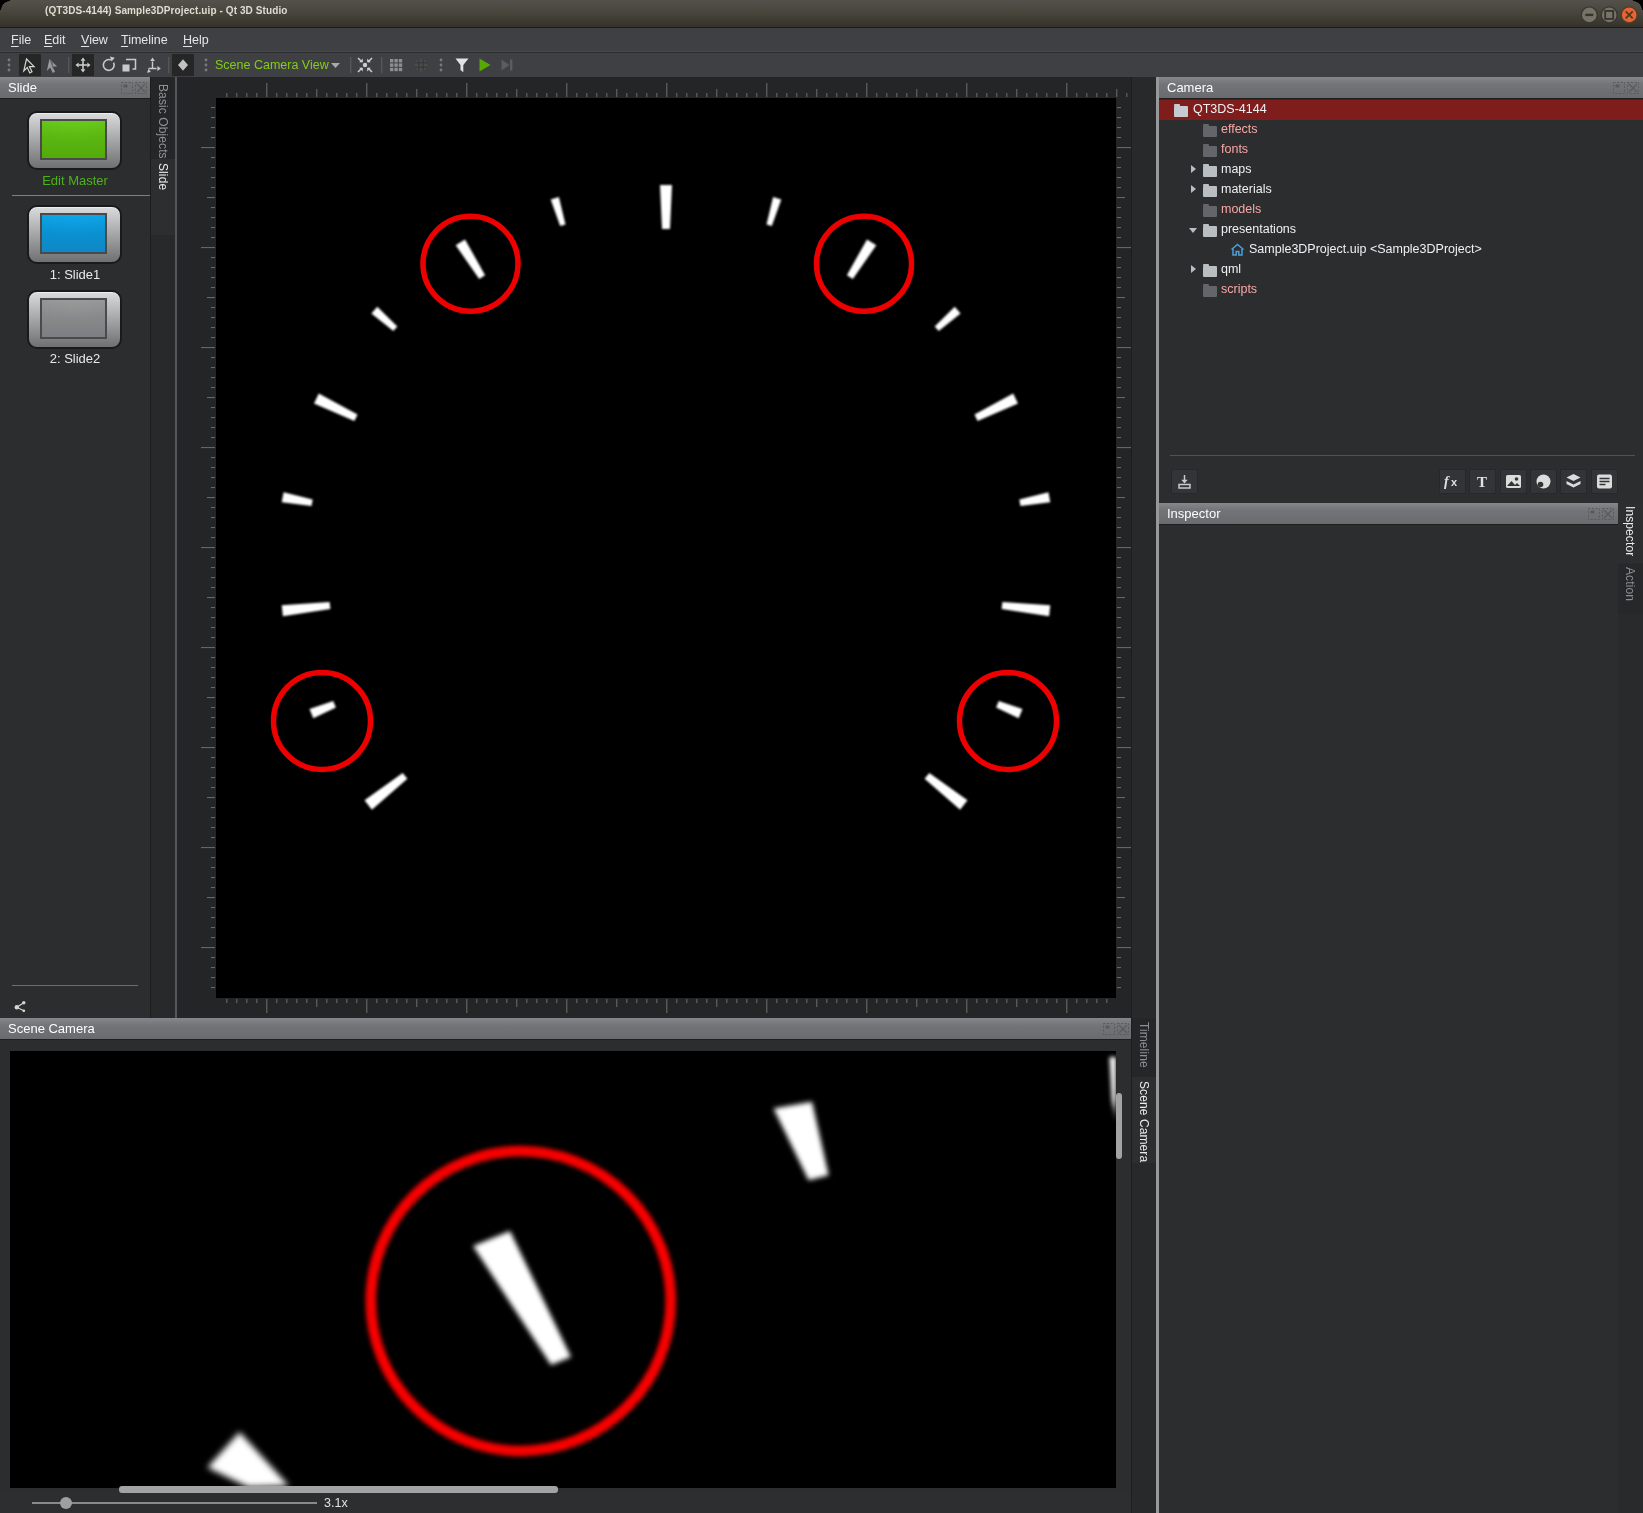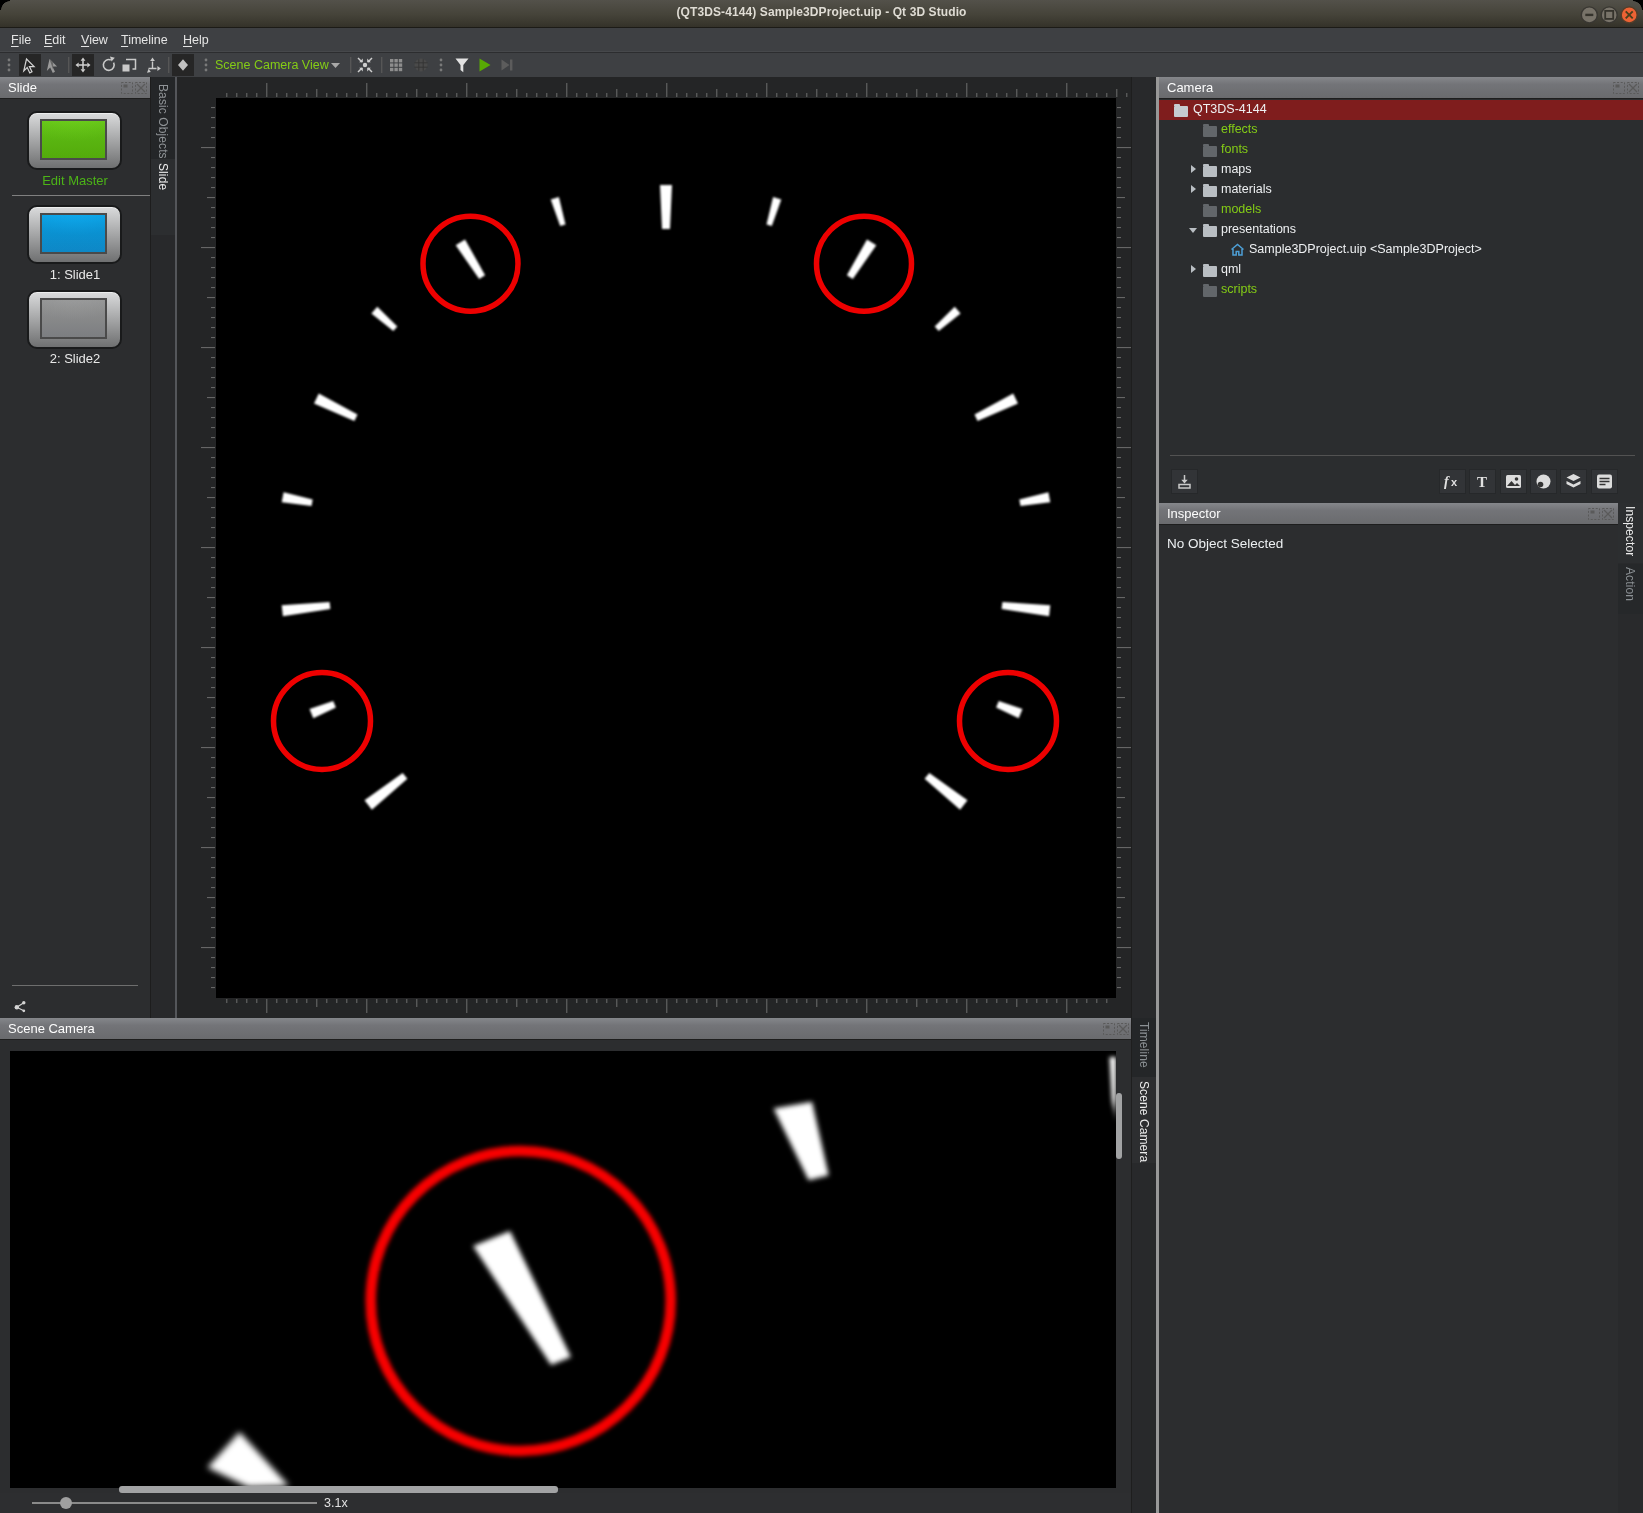--- a/index.html
+++ b/index.html
@@ -3,22 +3,22 @@
 <style>
 * { margin:0; padding:0; box-sizing:border-box; }
 html,body { width:1643px; height:1513px; overflow:hidden; background:#2c2d2f;
   font-family:"Liberation Sans", sans-serif; }
 #app { position:relative; width:1643px; height:1513px; }
 .abs { position:absolute; }
 
 #titlebar { left:0; top:0; width:1643px; height:28px;
   background:linear-gradient(#53514a,#454339 55%,#343229);
   border-bottom:1px solid #1c1b17; }
-#title { width:100%; text-align:center; top:5px; color:#dfdcd4;
-  font-size:12px; font-weight:bold; letter-spacing:0.1px; }
+#title { width:100%; top:5px; color:#dfdcd4;
+  font-size:10px; font-weight:bold; letter-spacing:0.1px;padding-left:45px; }
 
 #menubar { left:0; top:28px; width:1643px; height:24px; background:#3e4043;
   border-bottom:1px solid #46484b; }
 .menu { top:5px; color:#e4e4e4; font-size:12.5px; }
 .menu u { text-decoration-thickness:1px; text-underline-offset:2px; }
 
 #toolbar { left:0; top:53px; width:1643px; height:24px; background:#3e4043; }
 
 .phead { height:22px; background:linear-gradient(#85878b,#737478 35%,#6a6b6e);
   border-bottom:1px solid #1e1e1e; color:#fdfdfd; font-size:13px; }
@@ -42,21 +42,21 @@
 
 #scene { left:177px; top:77px; width:954px; height:941px; background:#242526; }
 
 #midstrip { left:1131px; top:77px; width:25px; height:941px; background:#28292b; }
 #middiv0 { left:1131px; top:77px; width:1px; height:1436px; background:#1e1e1e; }
 #middiv { left:1156px; top:77px; width:3px; height:1436px; background:#989898; }
 
 #rightdock { left:1159px; top:77px; width:484px; height:1436px; background:#2b2d2f; }
 
 .trow { left:0; width:484px; height:20px; font-size:12.5px; color:#eef0f2; }
-.trow.dim { color:#84cc16; }
+.trow.dim { color:#fca5a5; }
 .fold { position:absolute; width:14px; height:11px; border-radius:1px; background:#b9bec3; }
 .fold:before { content:""; position:absolute; left:0; top:-2px; width:6px; height:2px;
   background:inherit; border-radius:1px 1px 0 0; }
 .dim .fold { background:#62666a; }
 .arr { position:absolute; width:0; height:0; }
 
 .pbtn { top:392px; width:27px; height:25px; background:#323437; border:1px solid #26282a; }
 
 #botdock { left:0; top:1018px; width:1131px; height:495px; background:#2c2d2f; }
 #bottabs { left:1132px; top:1018px; width:24px; height:495px; background:#28292b; }
@@ -362,23 +362,20 @@
 
     <div class="phead abs" style="left:0;top:426px;width:459px">
       <span class="t">Inspector</span>
       <svg class="hicons" style="right:4px" width="26" height="12" viewBox="0 0 26 12">
         <rect x="0.5" y="0.5" width="11" height="11" fill="none" stroke="#5a5a5a" stroke-dasharray="2 1.6"></rect>
         <rect x="2.5" y="2.5" width="4" height="3" fill="#5a5a5a"></rect>
         <rect x="14.5" y="0.5" width="11" height="11" fill="none" stroke="#5a5a5a" stroke-dasharray="2 1.6"></rect>
         <path d="M16 2l8 8M24 2l-8 8" stroke="#5a5a5a" stroke-width="1.2"></path>
       </svg>
     </div>
-    <div class="abs" style="left:0;top:449px;width:459px;height:987px;background:#2c2d2f">
-      <div class="abs" style="left:8px;top:10px;font-size:13.5px;color:#eceff1">No Object Selected</div>
-    </div>
     <div class="abs" style="left:459px;top:426px;width:25px;height:1010px;background:#292a2c">
       <div class="abs" style="left:0;top:0;width:25px;height:60px;background:#2c2e30"></div>
       <div class="abs" style="left:0;top:61px;width:25px;height:50px;background:#26282a"></div>
       <div class="vtab abs" style="left:5px;top:3px;color:#ececec">Inspector</div>
       <div class="vtab abs" style="left:5px;top:64px;color:#8b9094">Action</div>
     </div>
   </div>
 
   <div id="botdock" class="abs">
     <div class="phead" style="position:relative;width:1131px">

